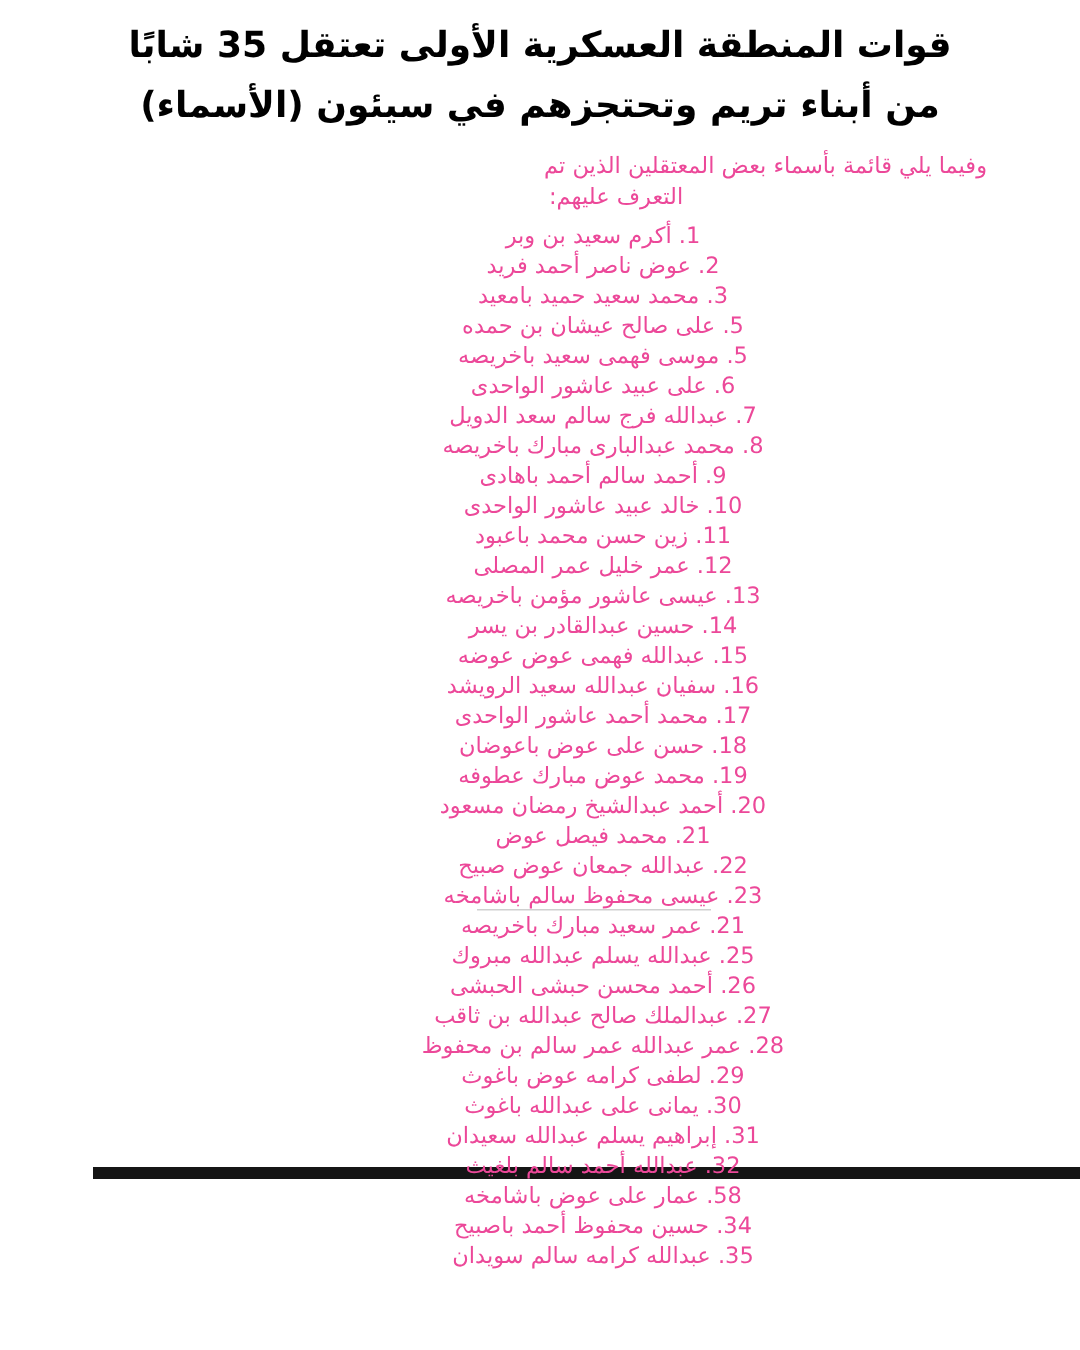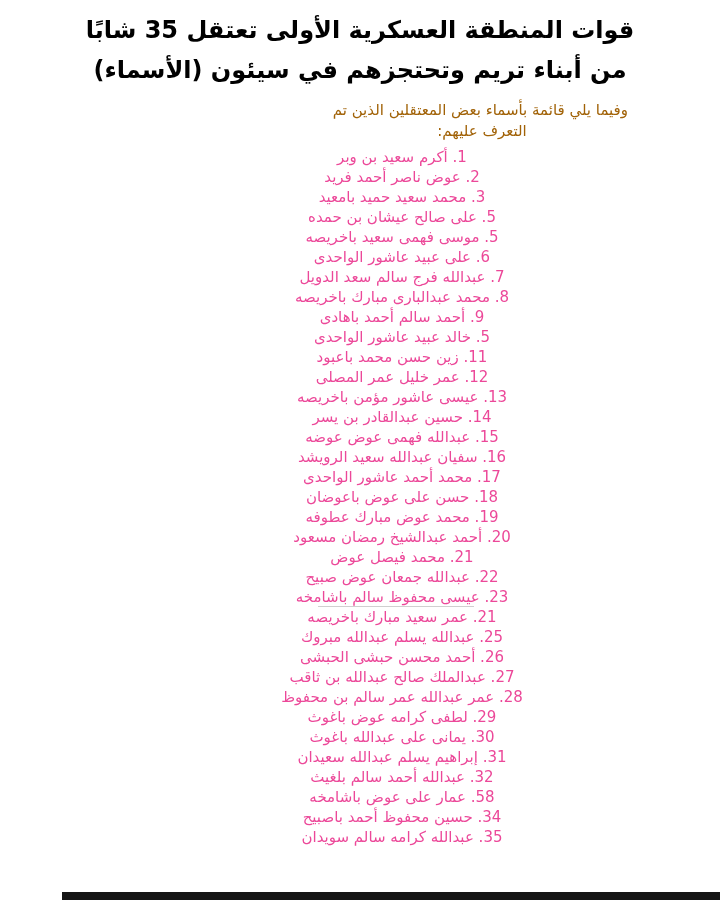--- a/index.html
+++ b/index.html
@@ -6,38 +6,38 @@
   html, body { background: #ffffff; }
   body {
     width: 720px;
     height: 900px;
     position: relative;
     overflow: hidden;
     direction: rtl;
     font-family: "DejaVu Sans", "Liberation Sans", sans-serif;
     color: #1b1b1b;
   }
-  .page { width: 720px; height: 900px; position: relative; background: #ffffff; }
+  .page { width: 720px; height: 786px; position: relative; background: #ffffff; }
   .headline {
     padding-top: 10px;
     text-align: center;
     font-weight: 700;
     font-size: 24px;
     line-height: 40px;
     color: #000000;
   }
   .headline .hl-line { display: block; white-space: nowrap; }
   .intro {
     width: 292px;
-    margin: 10px 92px 0 auto; 
+    margin: 10px 62px 0 auto; 
     direction: rtl;
-    text-align: center;
+    text-align: left;
     font-size: 15px;
     line-height: 21px;
-    color: #a16207;
+    color: #ec4899;
   }
   .intro .intro-line { display: block; white-space: nowrap; }
   .list {
     margin: 5px 0 0 84px;
     direction: rtl;
     text-align: center;
     font-size: 15px;
     line-height: 20px;
     color: #ec4899;
     position: relative;
@@ -82,21 +82,21 @@
   <div class="list">
       <div class="list-line">1. أكرم سعيد بن وبر</div>
       <div class="list-line">2. عوض ناصر أحمد فريد</div>
       <div class="list-line">3. محمد سعيد حميد بامعيد</div>
       <div class="list-line">5. على صالح عيشان بن حمده</div>
       <div class="list-line">5. موسى فهمى سعيد باخريصه</div>
       <div class="list-line">6. على عبيد عاشور الواحدى</div>
       <div class="list-line">7. عبدالله فرج سالم سعد الدويل</div>
       <div class="list-line">8. محمد عبدالبارى مبارك باخريصه</div>
       <div class="list-line">9. أحمد سالم أحمد باهادى</div>
-      <div class="list-line">5. خالد عبيد عاشور الواحدى</div>
+      <div class="list-line">10. خالد عبيد عاشور الواحدى</div>
       <div class="list-line">11. زين حسن محمد باعبود</div>
       <div class="list-line">12. عمر خليل عمر المصلى</div>
       <div class="list-line">13. عيسى عاشور مؤمن باخريصه</div>
       <div class="list-line">14. حسين عبدالقادر بن يسر</div>
       <div class="list-line">15. عبدالله فهمى عوض عوضه</div>
       <div class="list-line">16. سفيان عبدالله سعيد الرويشد</div>
       <div class="list-line">17. محمد أحمد عاشور الواحدى</div>
       <div class="list-line">18. حسن على عوض باعوضان</div>
       <div class="list-line">19. محمد عوض مبارك عطوفه</div>
       <div class="list-line">20. أحمد عبدالشيخ رمضان مسعود</div>

